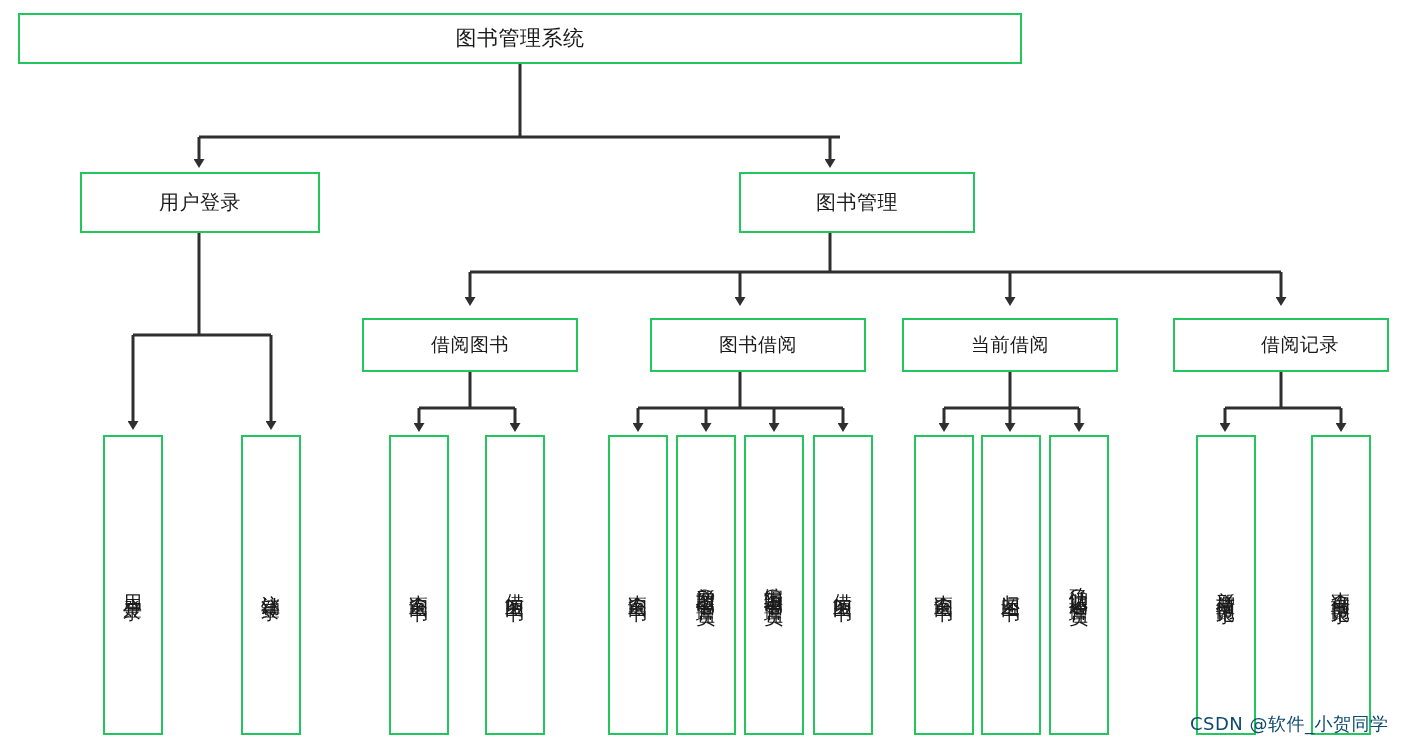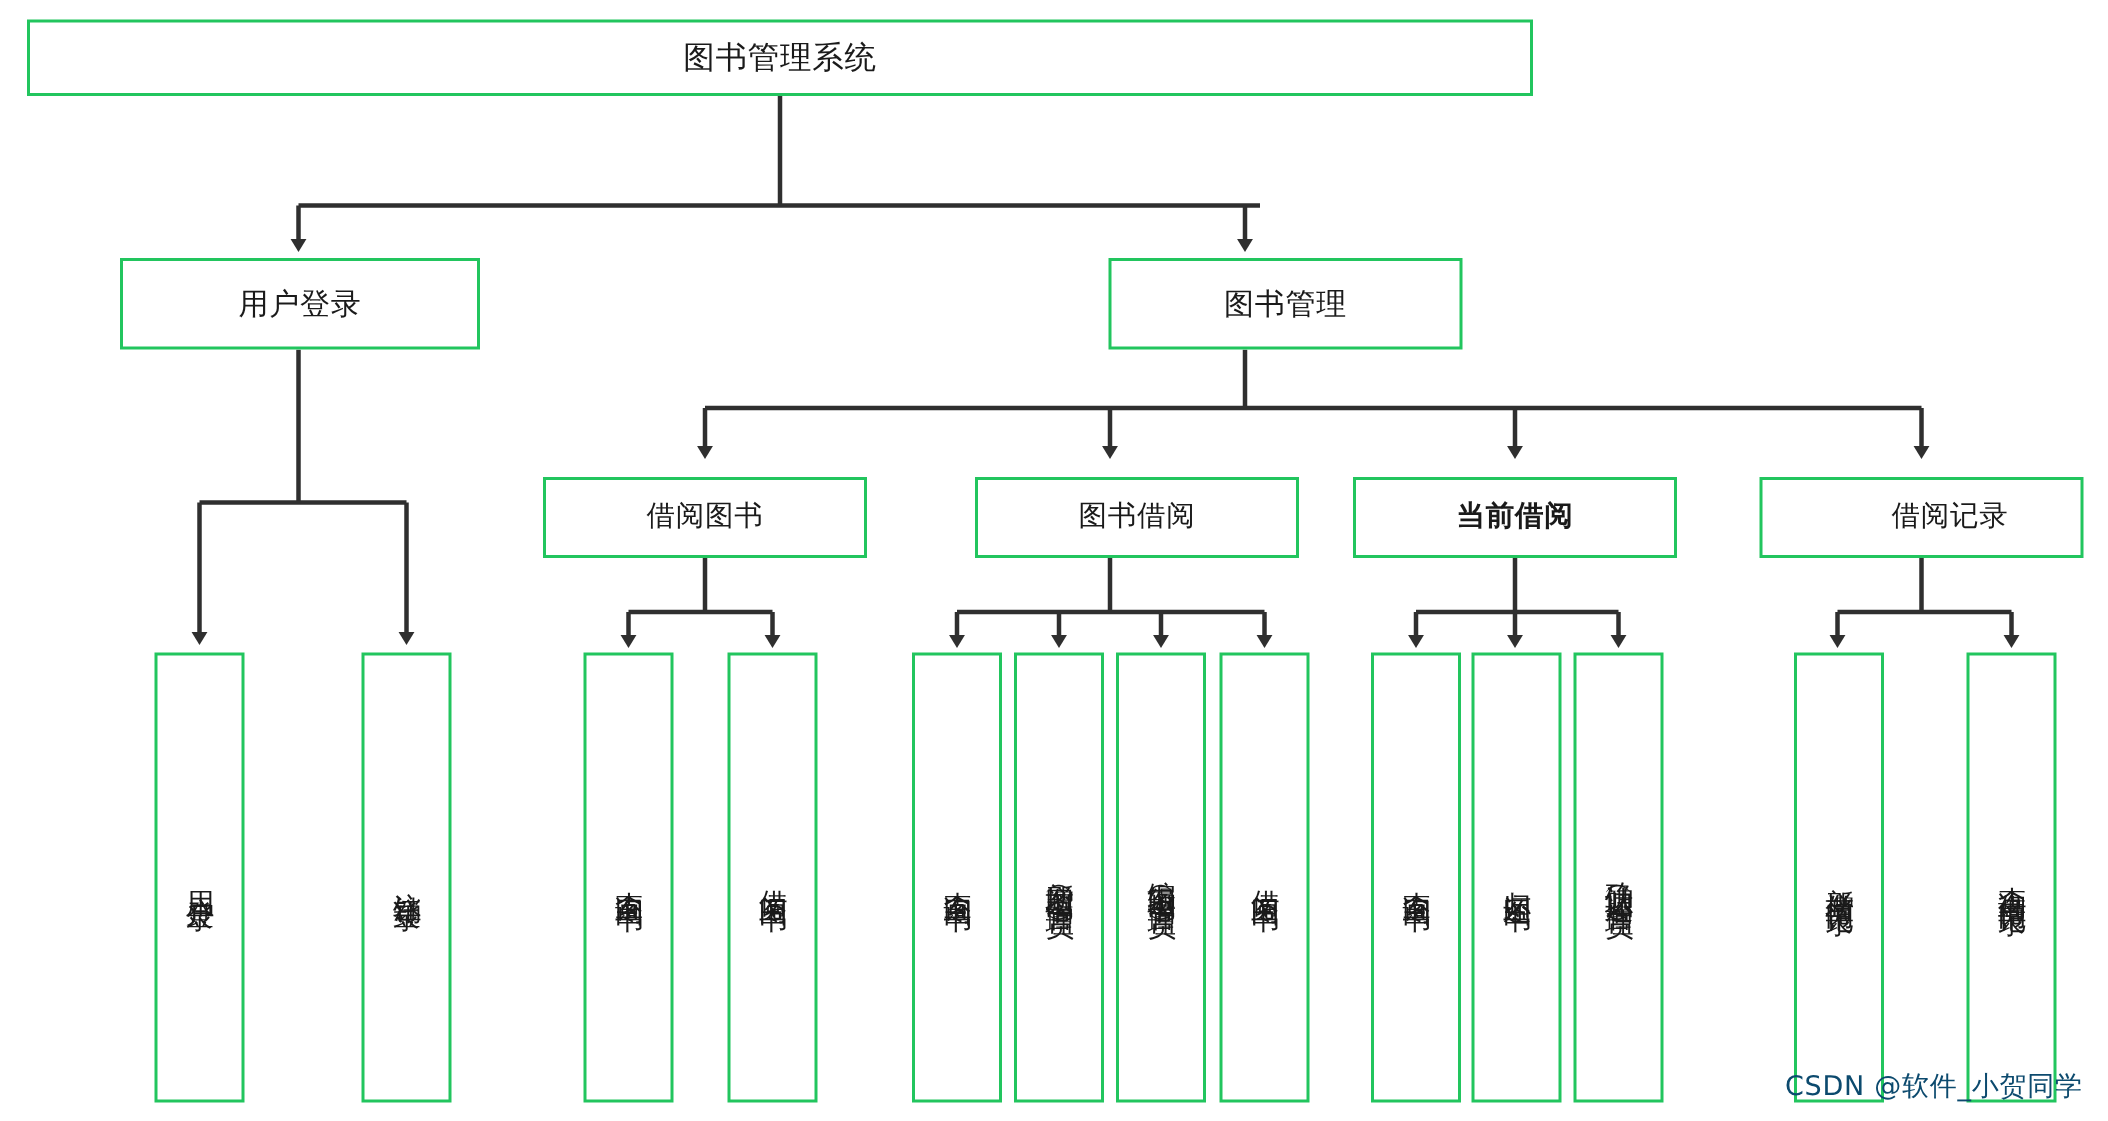--- a/index.html
+++ b/index.html
@@ -125,21 +125,21 @@
   <div class="node level1" style="left:711px; top:172px; width:236px; height:61px;margin-left:28px;">
     <span class="label">图书管理</span>
   </div>
 
   <div class="node level2" style="left:362px; top:318px; width:216px; height:54px;">
     <span class="label">借阅图书</span>
   </div>
   <div class="node level2" style="left:632px; top:318px; width:216px; height:54px;margin-left:18px;">
     <span class="label">图书借阅</span>
   </div>
-  <div class="node level2" style="left:902px; top:318px; width:216px; height:54px;font-weight:bold;">
+  <div class="node level2" style="left:902px; top:318px; width:216px; height:54px;">
     <span class="label">当前借阅</span>
   </div>
   <div class="node level2" style="left:1173px; top:318px; width:216px; height:54px;padding-left:38px;">
     <span class="label">借阅记录</span>
   </div>
 
   <div class="node leaf" style="left:103px; top:435px; width:60px; height:300px;">
     <span class="label">用户登录</span>
   </div>
   <div class="node leaf" style="left:241px; top:435px; width:60px; height:300px;">

